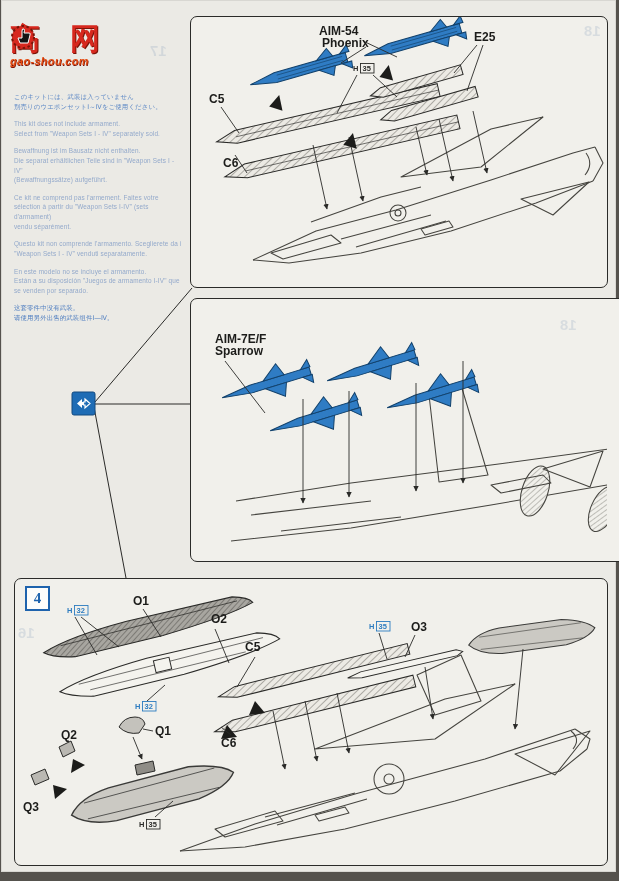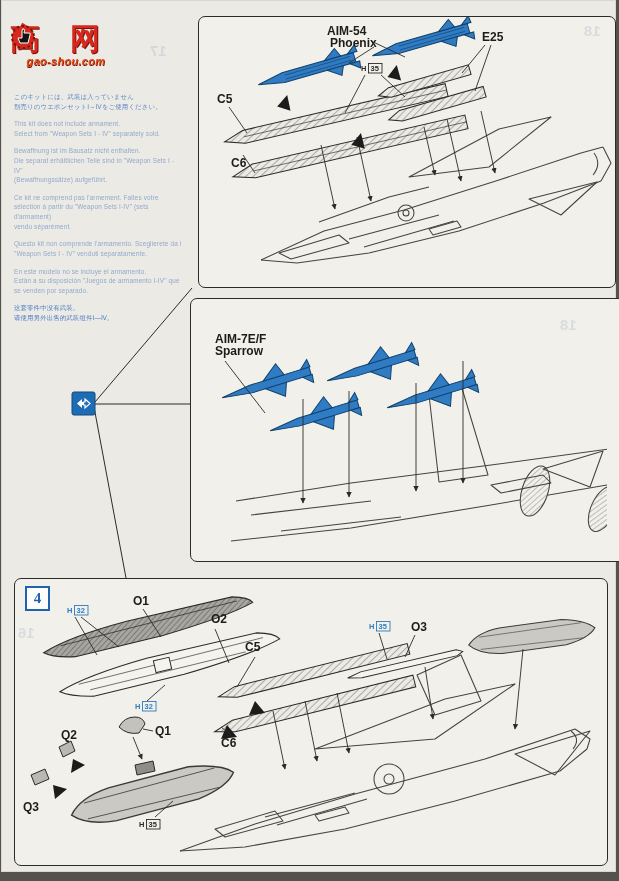--- a/index.html
+++ b/index.html
@@ -18,21 +18,21 @@
   
   .notice{position:absolute;left:14px;top:92px;width:170px;}
   .notice p{margin:0 0 8px 0;font-size:6.4px;line-height:1.5;letter-spacing:.15px;}
   .t-ja{color:#5b87c5;} .t-eu{color:#93a9cb;} .t-zh{color:#4f7ec0;}
   
   .wm{position:absolute;left:10px;top:24px;width:112px;}
   .wm-row{display:flex;align-items:center;gap:2px;}
   .wm-char{font-size:30px;font-weight:bold;color:#d7281e;line-height:1;
            text-shadow:1px 1px 0 #7a1408;}
   .wm-site{font-size:11px;font-weight:bold;font-style:italic;color:#e4490f;
-           text-shadow:.5px .5px 0 #7a1408;margin-top:1px;letter-spacing:.3px;text-align:center;}
+           text-shadow:.5px .5px 0 #7a1408;margin-top:1px;letter-spacing:.3px;}
   
   .ghost{position:absolute;font-size:15px;font-weight:bold;color:#7f98b8;opacity:.22;
          transform:scaleX(-1);pointer-events:none;z-index:5;}
   
   .step-badge{position:absolute;left:10px;top:7px;width:21px;height:21px;background:#fdfdfb;
               border:2px solid #1e63ad;display:flex;align-items:center;justify-content:center;}
   .step-badge span{color:#1e63ad;font-weight:bold;font-size:15px;font-family:"Liberation Serif","DejaVu Serif",serif;}
 </style>
 </head>
 <body>
@@ -80,21 +80,21 @@
     <path d="M10,7 L5,11.5 L10,16 L10,13 L12,13 L12,10 L10,10 Z" fill="#ffffff"></path>
     <path d="M13,7 L18,11.5 L13,16 L13,13 L11.5,13 L11.5,10 L13,10 Z" fill="none" stroke="#ffffff" stroke-width="1.2"></path>
   </g>
 </svg>
 
 <span class="ghost" style="left:150px;top:42px;">17</span>
 <span class="ghost" style="left:584px;top:22px;">18</span>
 <span class="ghost" style="left:560px;top:316px;">18</span>
 <span class="ghost" style="left:18px;top:624px;">16</span>
 
-<div class="panel" style="left:198px;top:16px;width:416px;height:270px;">
+<div class="panel" style="left:190px;top:16px;width:416px;height:270px;">
 <svg width="416" height="270" viewBox="0 0 416 270">
   <defs>
     <pattern id="h1" width="5" height="5" patternUnits="userSpaceOnUse" patternTransform="rotate(60)">
       <rect width="5" height="5" fill="#eceae4"></rect>
           <line x1="0" y1="0" x2="0" y2="5" stroke="#77756f" stroke-width="1.1"></line>
     </pattern>
     <marker id="ar1" markerWidth="7" markerHeight="7" refX="5.5" refY="3" orient="auto">
       <path d="M0,0 L6,3 L0,6 Z" fill="#2a2a28"></path>
     </marker>
     <g id="phx">

